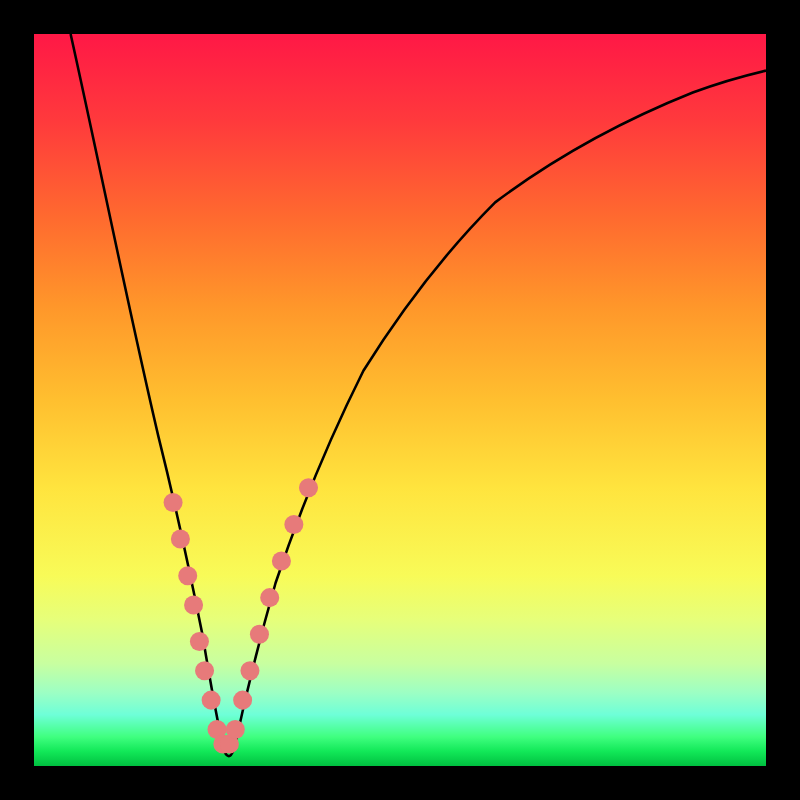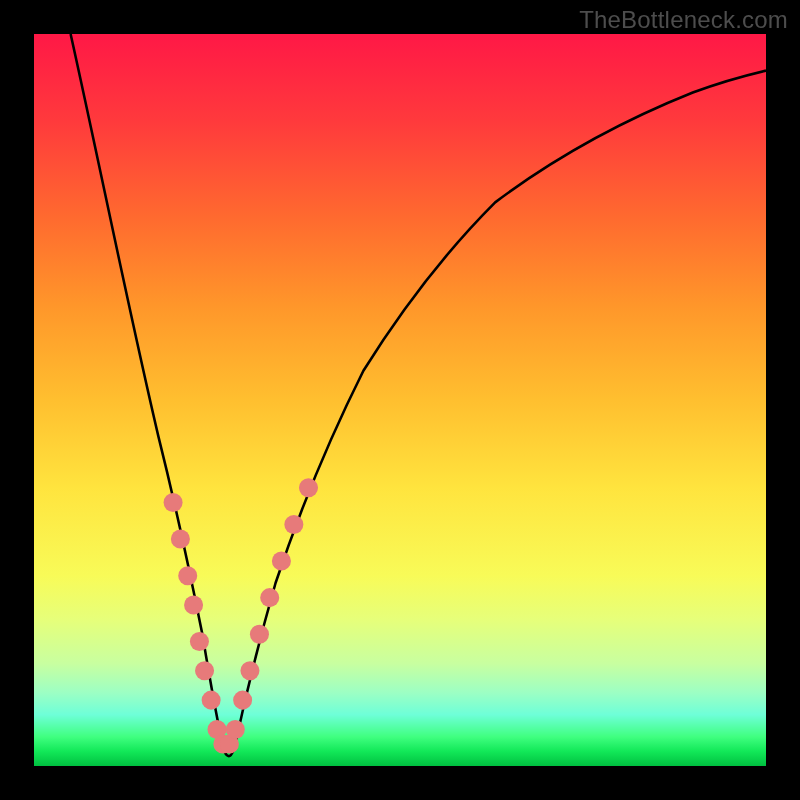--- a/index.html
+++ b/index.html
@@ -94,14 +94,13 @@
       <circle cx="28.5" cy="91" r="1.3"></circle>
       <circle cx="29.5" cy="87" r="1.3"></circle>
       <circle cx="30.8" cy="82" r="1.3"></circle>
       <circle cx="32.2" cy="77" r="1.3"></circle>
       <circle cx="33.8" cy="72" r="1.3"></circle>
       <circle cx="35.5" cy="67" r="1.3"></circle>
       <circle cx="37.5" cy="62" r="1.3"></circle>
     </g>
   </svg>
 
-  <div class="attribution">TheBottleneck.com</div>
 </div>
 
 </body></html>

